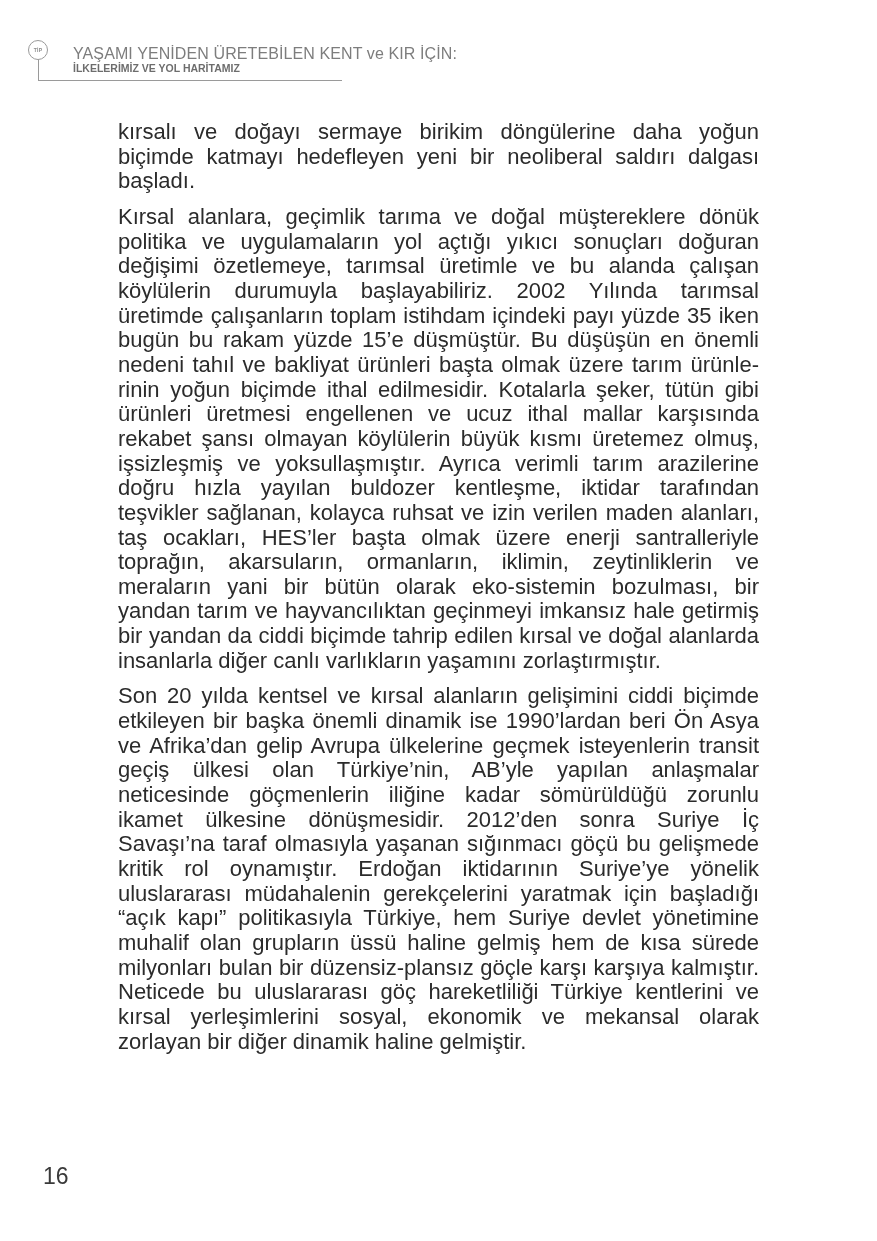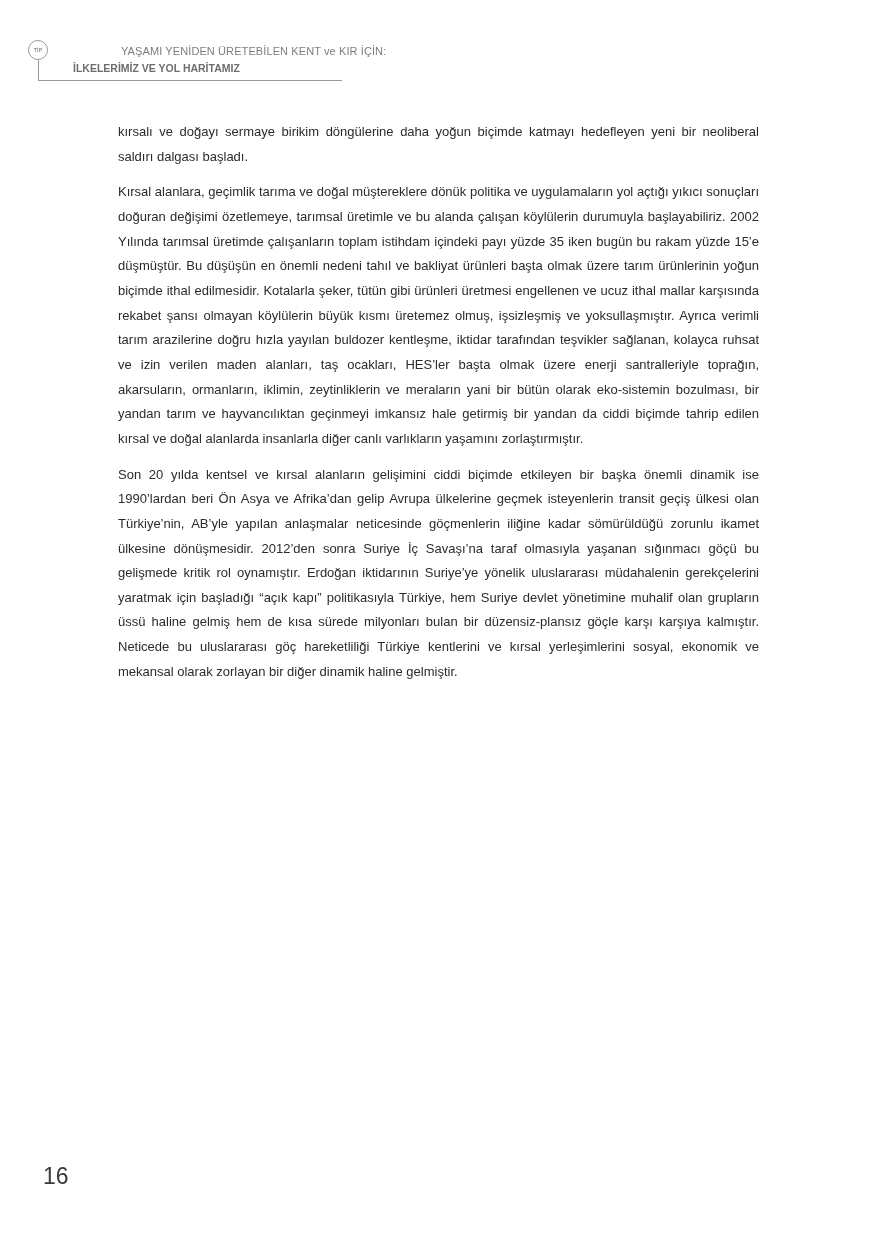--- a/index.html
+++ b/index.html
@@ -1,22 +1,22 @@
 <!DOCTYPE html>
 <html><head>
 <meta charset="utf-8">
 <style>
   html, body { margin:0; padding:0; background:#ffffff; }
   body { width:877px; height:1241px; position:relative; overflow:hidden; font-family:"Liberation Sans", sans-serif; color:#2a2a2a; }
   .header { position:absolute; left:38px; top:42px; width:303px; height:38px; border-left:1px solid #9a9a9a; border-bottom:1px solid #9a9a9a; }
   .logo { position:absolute; left:-11px; top:-2px; width:20px; height:20px; border-radius:50%; border:1.5px solid #9a9a9a; background:#fff; display:flex; align-items:center; justify-content:center; box-sizing:border-box; }
   .logo span { font-size:5px; color:#8a8a8a; font-weight:bold; letter-spacing:0.2px; }
-  .h1 { position:absolute; left:34px; top:3px; font-size:11px; color:#7d7d7d; letter-spacing:0.1px; white-space:nowrap;margin-left:48px; }
+  .h1 { position:absolute; left:34px; top:3px; font-size:16px; color:#7d7d7d; letter-spacing:0.1px; white-space:nowrap; }
   .h2 { position:absolute; left:34px; top:20px; font-size:10.5px; color:#6d6d6d; font-weight:bold; white-space:nowrap; }
-  .content { position:absolute; left:118px; top:120px; width:641px; font-size:13px; line-height:24.65px; text-align:justify; color:#2b2b2b; }
+  .content { position:absolute; left:118px; top:120px; width:641px; font-size:22px; line-height:24.65px; text-align:justify; color:#2b2b2b; }
   .content p { margin:0 0 11px 0; hyphens:manual; }
   .pagenum { position:absolute; left:43px; top:1163px; font-size:23px; color:#3a3a3a; }
 </style>
 </head>
 <body>
 
 <div class="header">
   <div class="logo">
     <span>TİP</span>
   </div>

